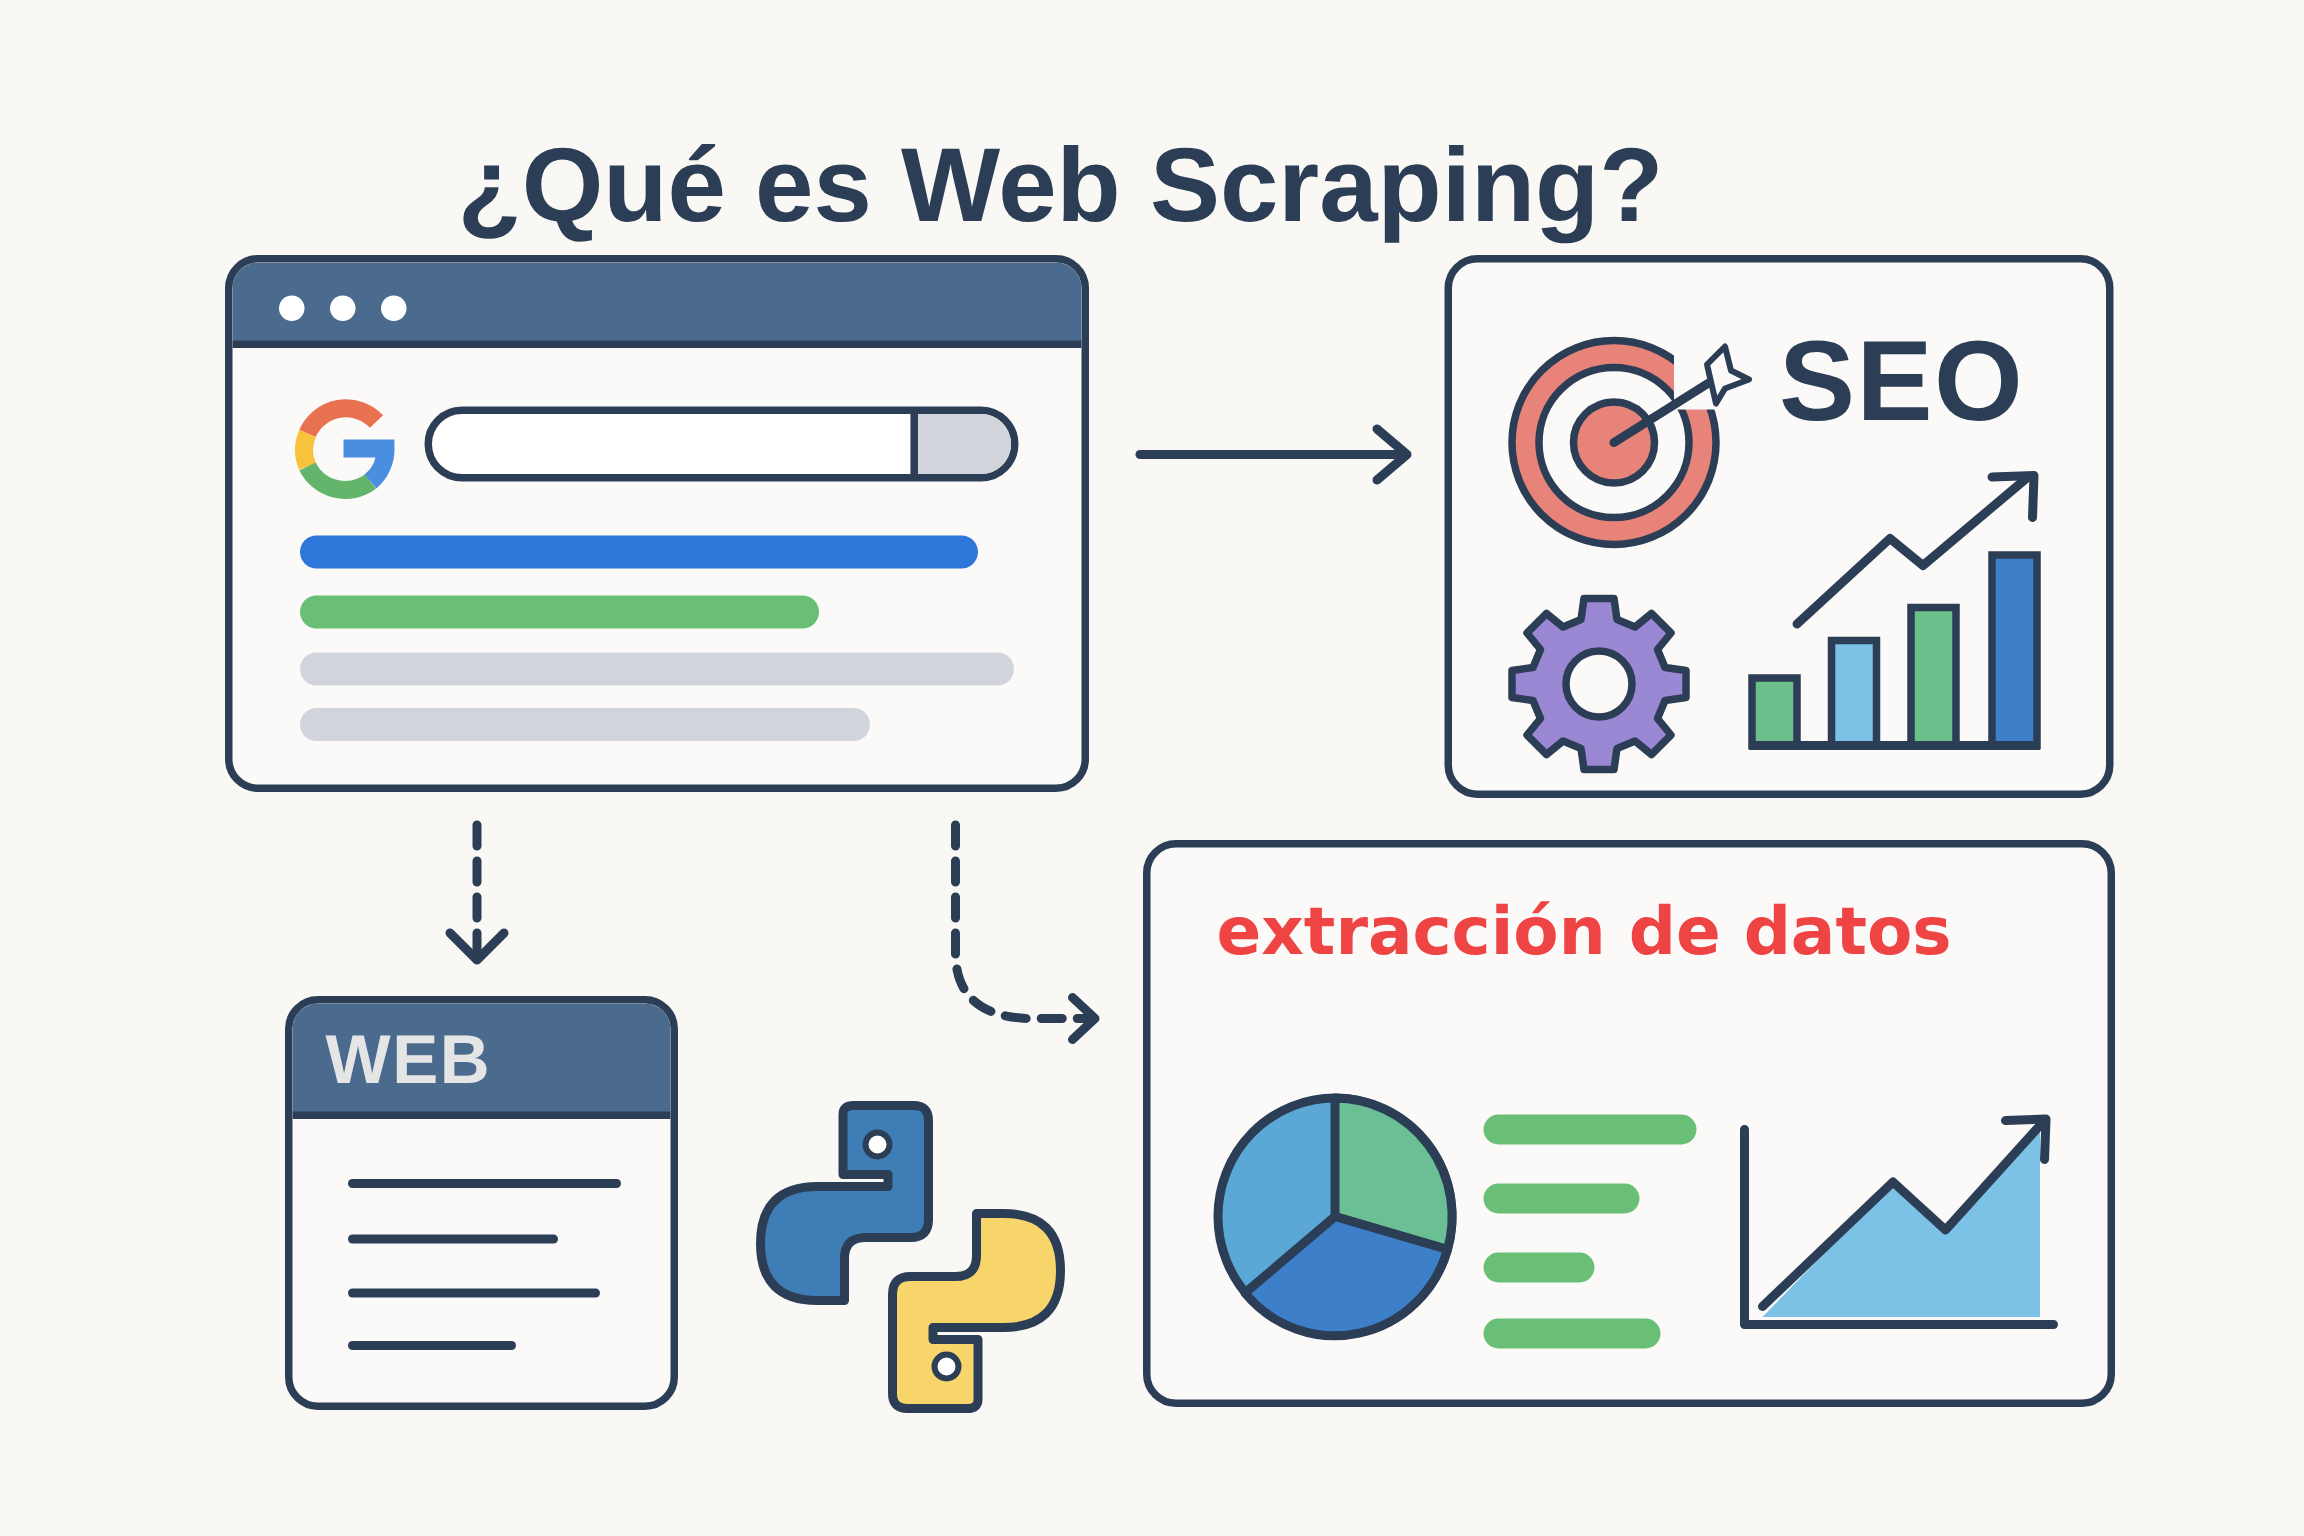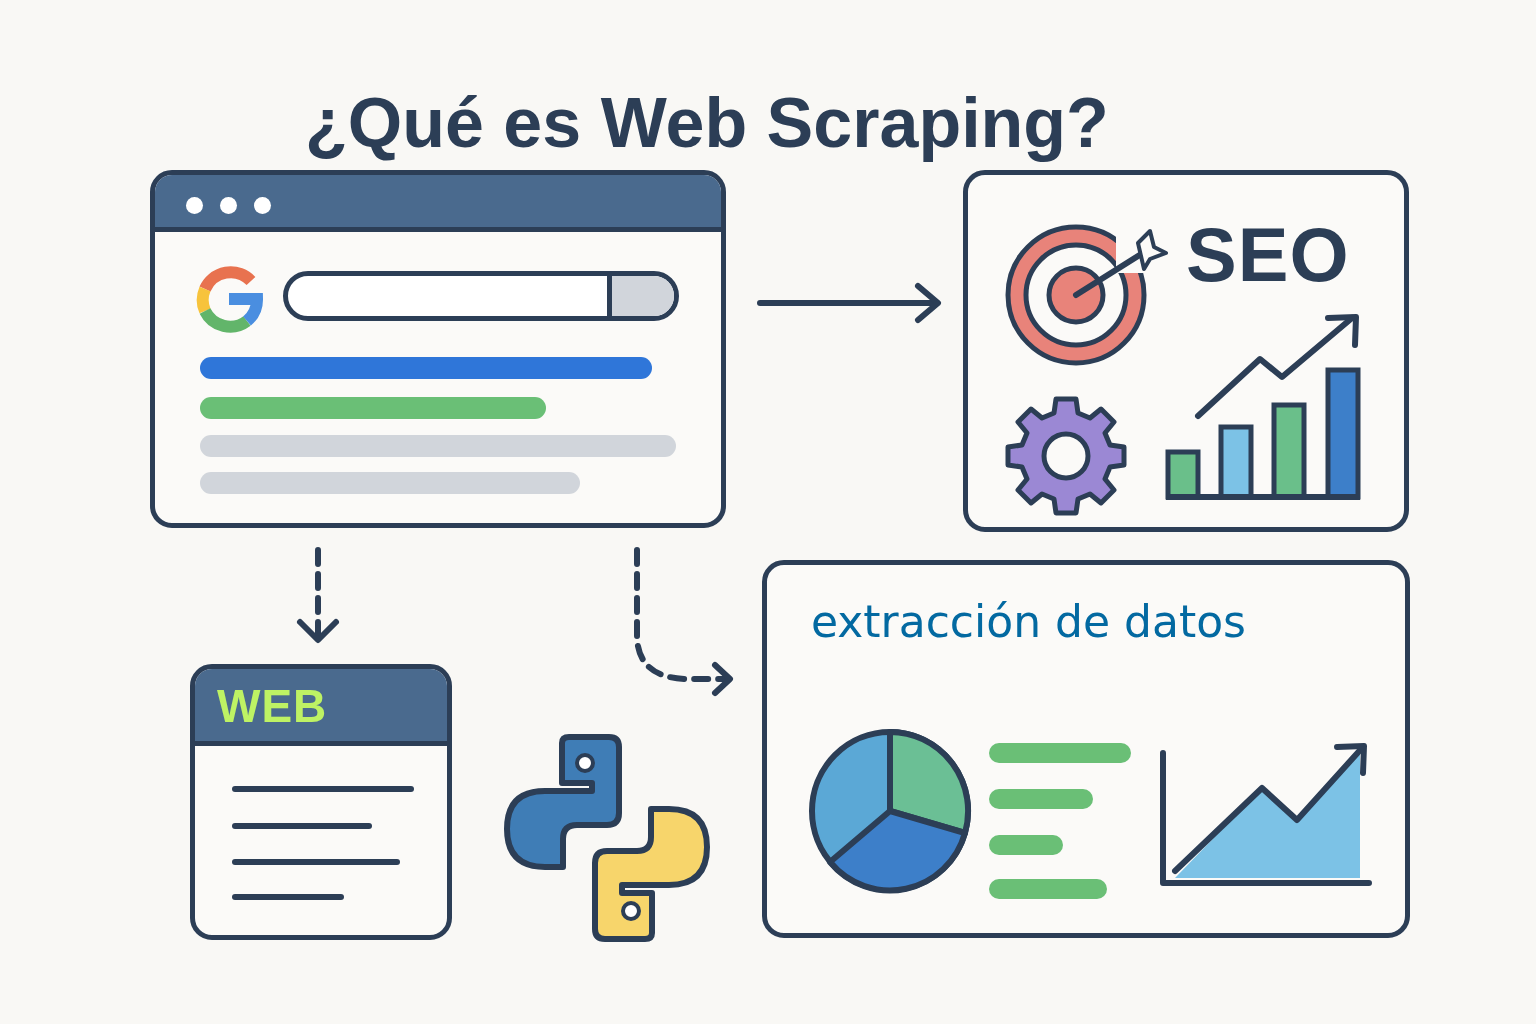--- a/index.html
+++ b/index.html
@@ -29,28 +29,28 @@
     .dot { position: absolute; width: 17px; height: 17px; border-radius: 50%; background: #fff; top: 22px; }
     .searchbar {
       position: absolute; left: 128px; top: 96px; width: 396px; height: 50px;
       box-sizing: border-box; border: 5px solid #2c3e56; border-radius: 25px; background: #fff; overflow: hidden;
     }
     .searchbtn { position: absolute; right: 0; top: 0; bottom: 0; width: 62px; background: #d1d5db; border-left: 5px solid #2c3e56; }
     .res-line { position: absolute; height: 22px; border-radius: 11px; }
     .web-header {
       position: absolute; left: 0; top: 0; right: 0; height: 72px;
       background: #4a6a8e; border-bottom: 5px solid #2c3e56;
-      color: #bef264; font-weight: bold; font-size: 46px;
+      color: #e5e5e5; font-weight: bold; font-size: 46px;
     }
     .web-header span { position: absolute; left: 22px; top: 10px; letter-spacing: 1px; }
     .doc-line { position: absolute; height: 6px; background: #2c3e56; border-radius: 3px; }
     .seo-text { position: absolute; font-size: 76px; font-weight: bold; color: #2c3e56; letter-spacing: 1px; }
     .extract-text {
       position: absolute; left: 44px; top: 28px;
-      font-size: 44px; line-height: 58px; color: #0369a1; font-weight: normal;
+      font-size: 44px; line-height: 58px; color: #ef4444; font-weight: bold;
       font-family: "DejaVu Sans", sans-serif;
     }
     .extract-text div { white-space: nowrap; }
     .green-line { position: absolute; height: 20px; background: #6abf76; border-radius: 10px; }
     svg { position: absolute; overflow: visible; }
   </style>
 </head>
 <body>
 
 <div class="abs title">

